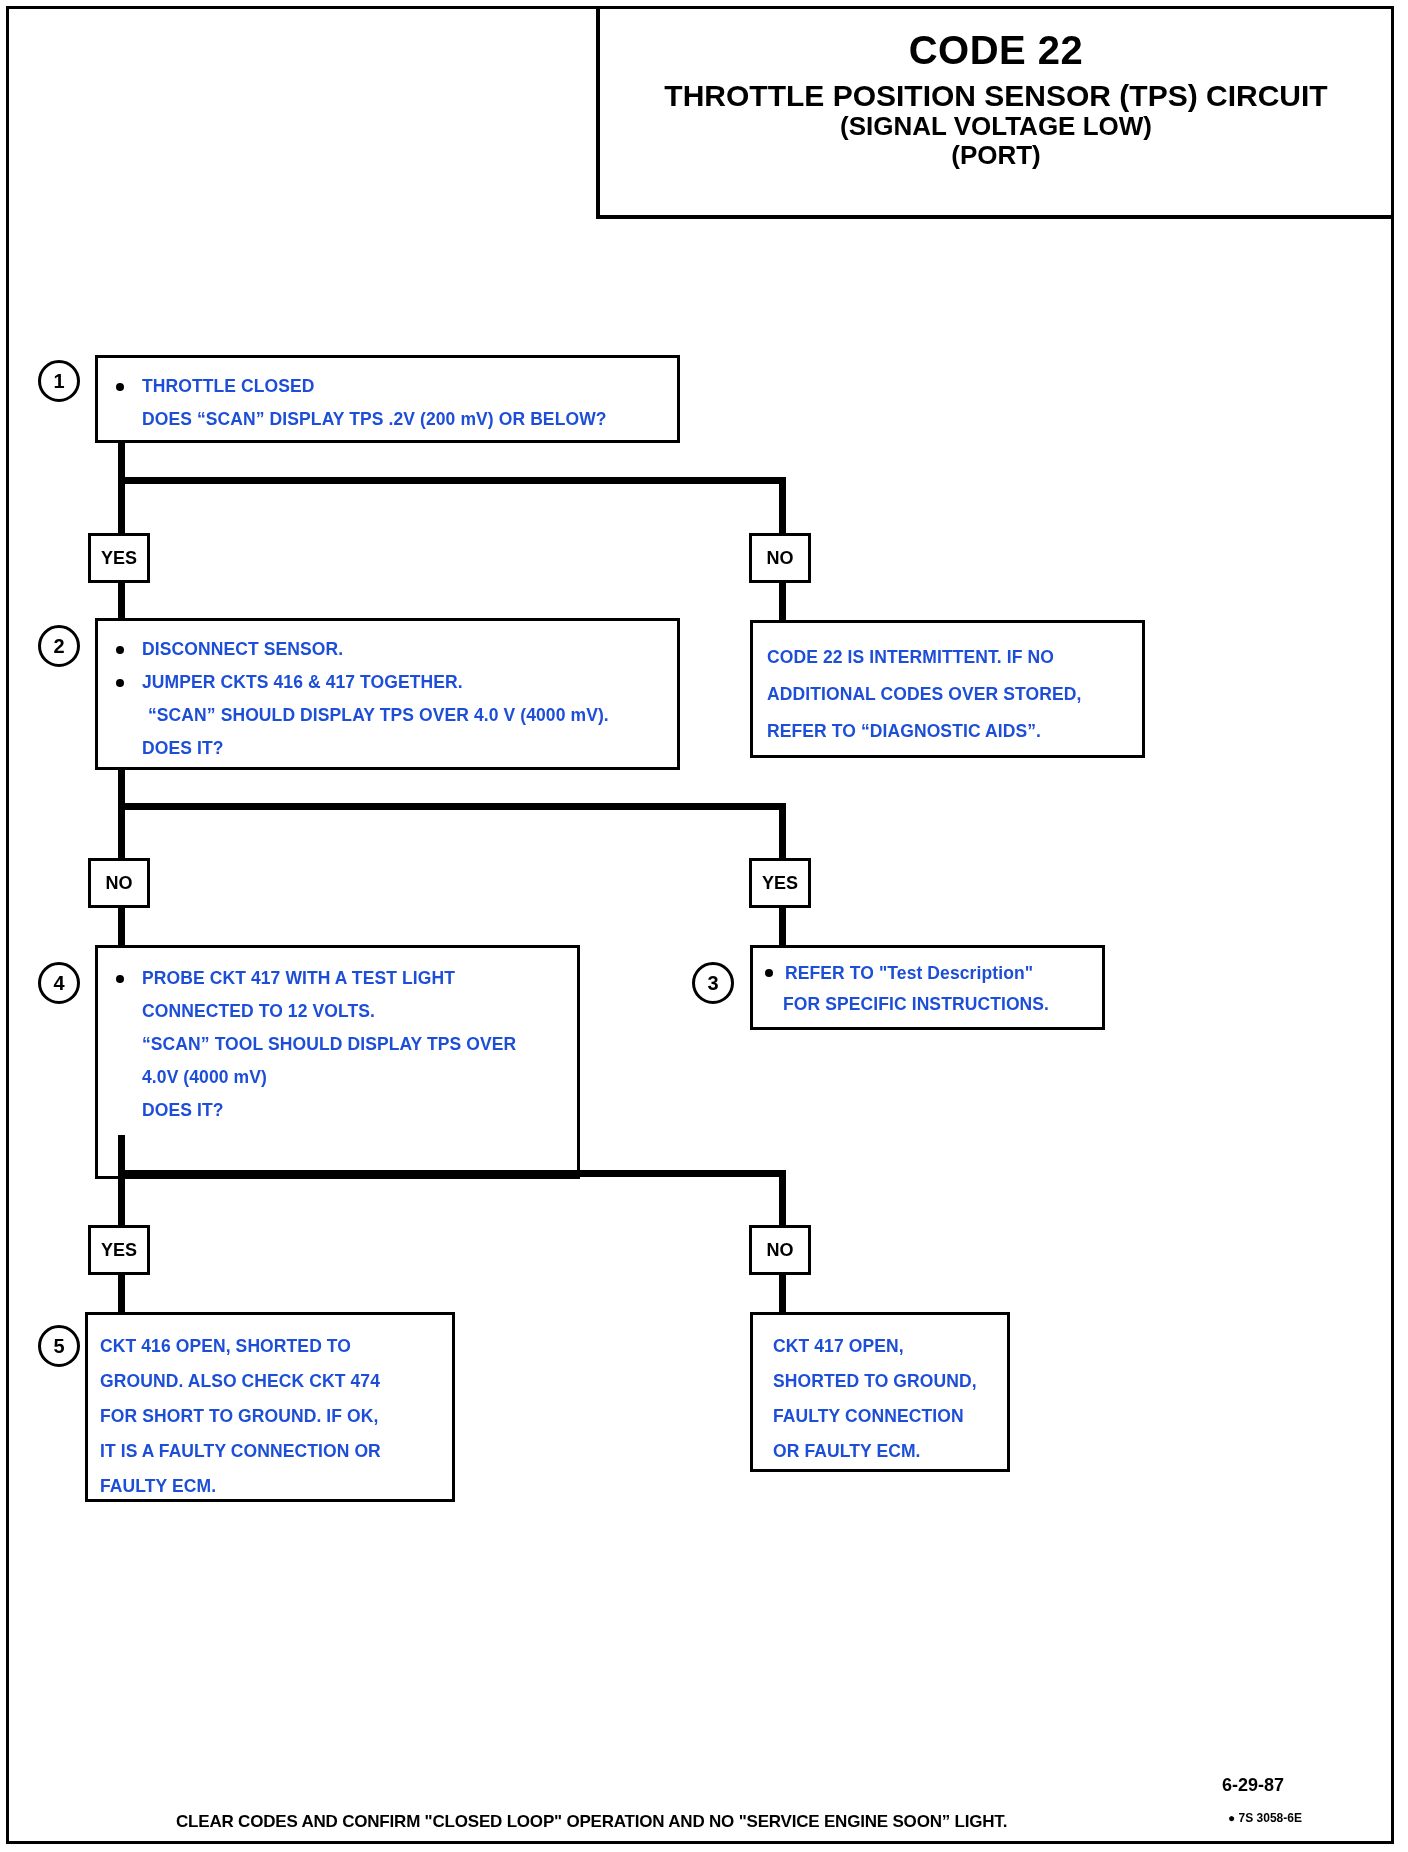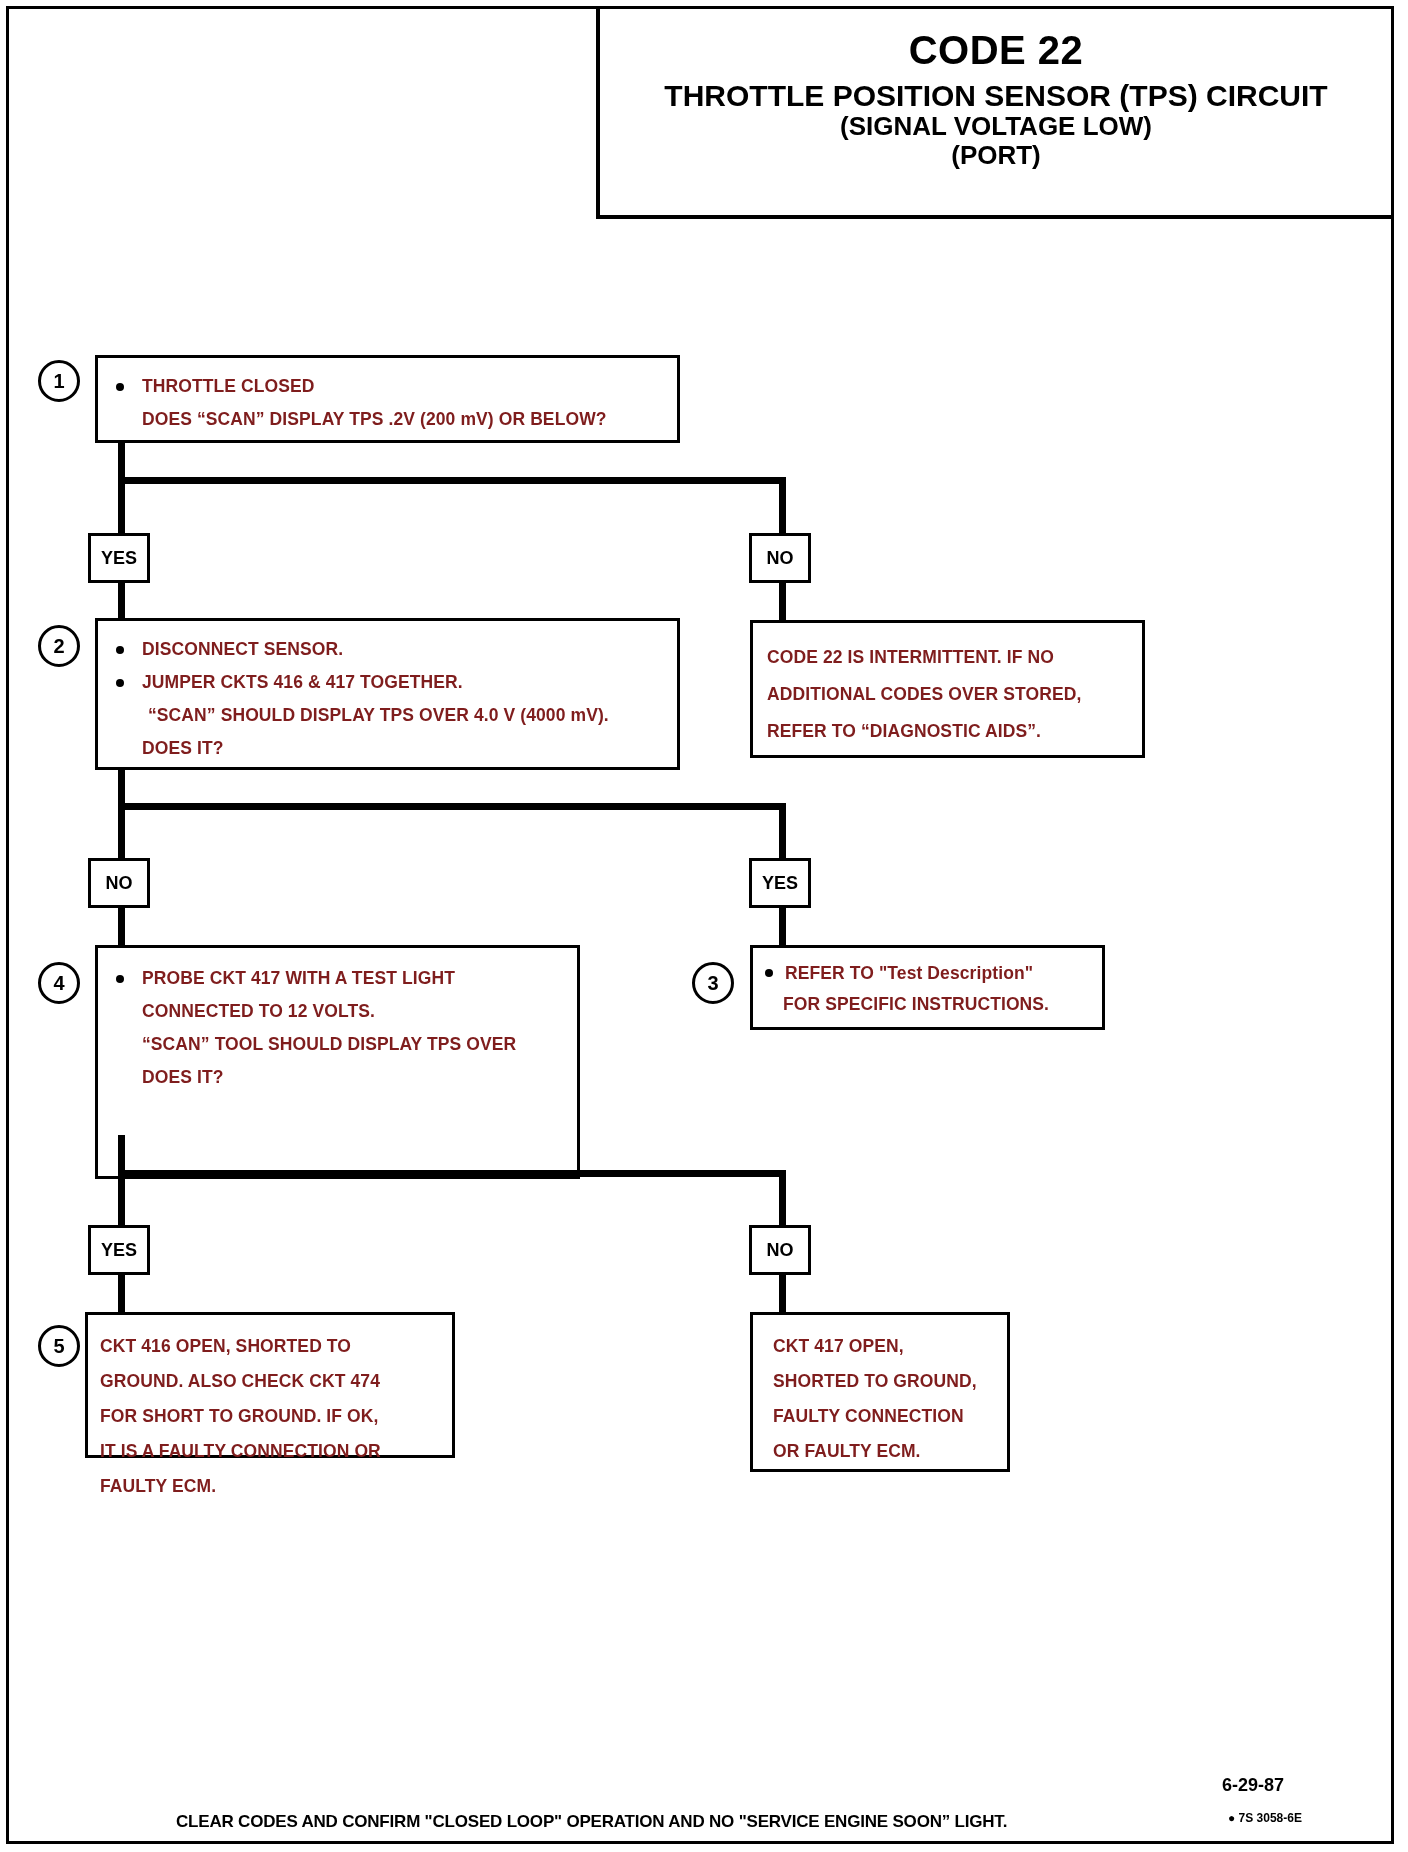--- a/index.html
+++ b/index.html
@@ -59,21 +59,21 @@
   
   .box{
     position:absolute;
     border:3px solid #000;
     background:#fff;
     box-sizing:border-box;
     font-size:17.5px;
     font-weight:bold;
     line-height:33px;
     letter-spacing:0.1px;
-    color:#7f1d1d;
+    color:#1d4ed8;
   }
   .box .line{white-space:nowrap;}
   .bullet-row{
     position:relative;
     padding-left:40px;
     white-space:nowrap;
   }
   .bullet-row .dot{
     position:absolute;
     left:14px; top:13px;
@@ -199,20 +199,21 @@
   <div class="vline" style="left:779px; top:908px; height:38px;"></div>
 
   <div class="circle" style="left:38px; top:962px;">4</div>
   <div class="box" style="left:95px; top:945px; width:485px; height:234px; padding:14px 8px 0 4px;">
     <div class="bullet-row">
       <span class="dot"></span>
       <span>PROBE CKT 417 WITH A TEST LIGHT</span>
     </div>
     <div class="noindent">CONNECTED TO 12 VOLTS.</div>
     <div class="noindent">“SCAN” TOOL SHOULD DISPLAY TPS OVER</div>
+    <div class="noindent">4.0V (4000 mV)</div>
     <div class="noindent">DOES IT?</div>
   </div>
 
   <div class="circle" style="left:692px; top:962px;">3</div>
   <div class="box" style="left:750px; top:945px; width:355px; height:85px; padding:10px 8px 0 8px; line-height:31px;">
     <div class="bullet-row" style="padding-left:24px;">
       <span class="dot" style="left:4px;top:11px;"></span>
       <span>REFER TO "Test Description"</span>
     </div>
     <div class="noindent" style="padding-left:22px;">FOR  SPECIFIC  INSTRUCTIONS.</div>
@@ -223,21 +224,21 @@
   <div class="vline" style="left:118px; top:1170px; height:61px;"></div>
   <div class="vline" style="left:779px; top:1170px; height:61px;"></div>
 
   <div class="ynbox" style="left:88px; top:1225px;">YES</div>
   <div class="ynbox" style="left:749px; top:1225px;">NO</div>
 
   <div class="vline" style="left:118px; top:1275px; height:38px;"></div>
   <div class="vline" style="left:779px; top:1275px; height:38px;"></div>
 
   <div class="circle" style="left:38px; top:1325px;">5</div>
-  <div class="box" style="left:85px; top:1312px; width:370px; height:146px; padding:14px 6px 0 12px; line-height:35px;">
+  <div class="box" style="left:85px; top:1312px; width:370px; height:190px; padding:14px 6px 0 12px; line-height:35px;">
     <div class="line">CKT 416 OPEN, SHORTED TO</div>
     <div class="line">GROUND.  ALSO CHECK CKT 474</div>
     <div class="line">FOR SHORT TO GROUND.  IF OK,</div>
     <div class="line">IT IS A FAULTY CONNECTION OR</div>
     <div class="line">FAULTY ECM.</div>
   </div>
 
   <div class="box" style="left:750px; top:1312px; width:260px; height:160px; padding:14px 6px 0 20px; line-height:35px;">
     <div class="line">CKT 417 OPEN,</div>
     <div class="line">SHORTED TO GROUND,</div>

